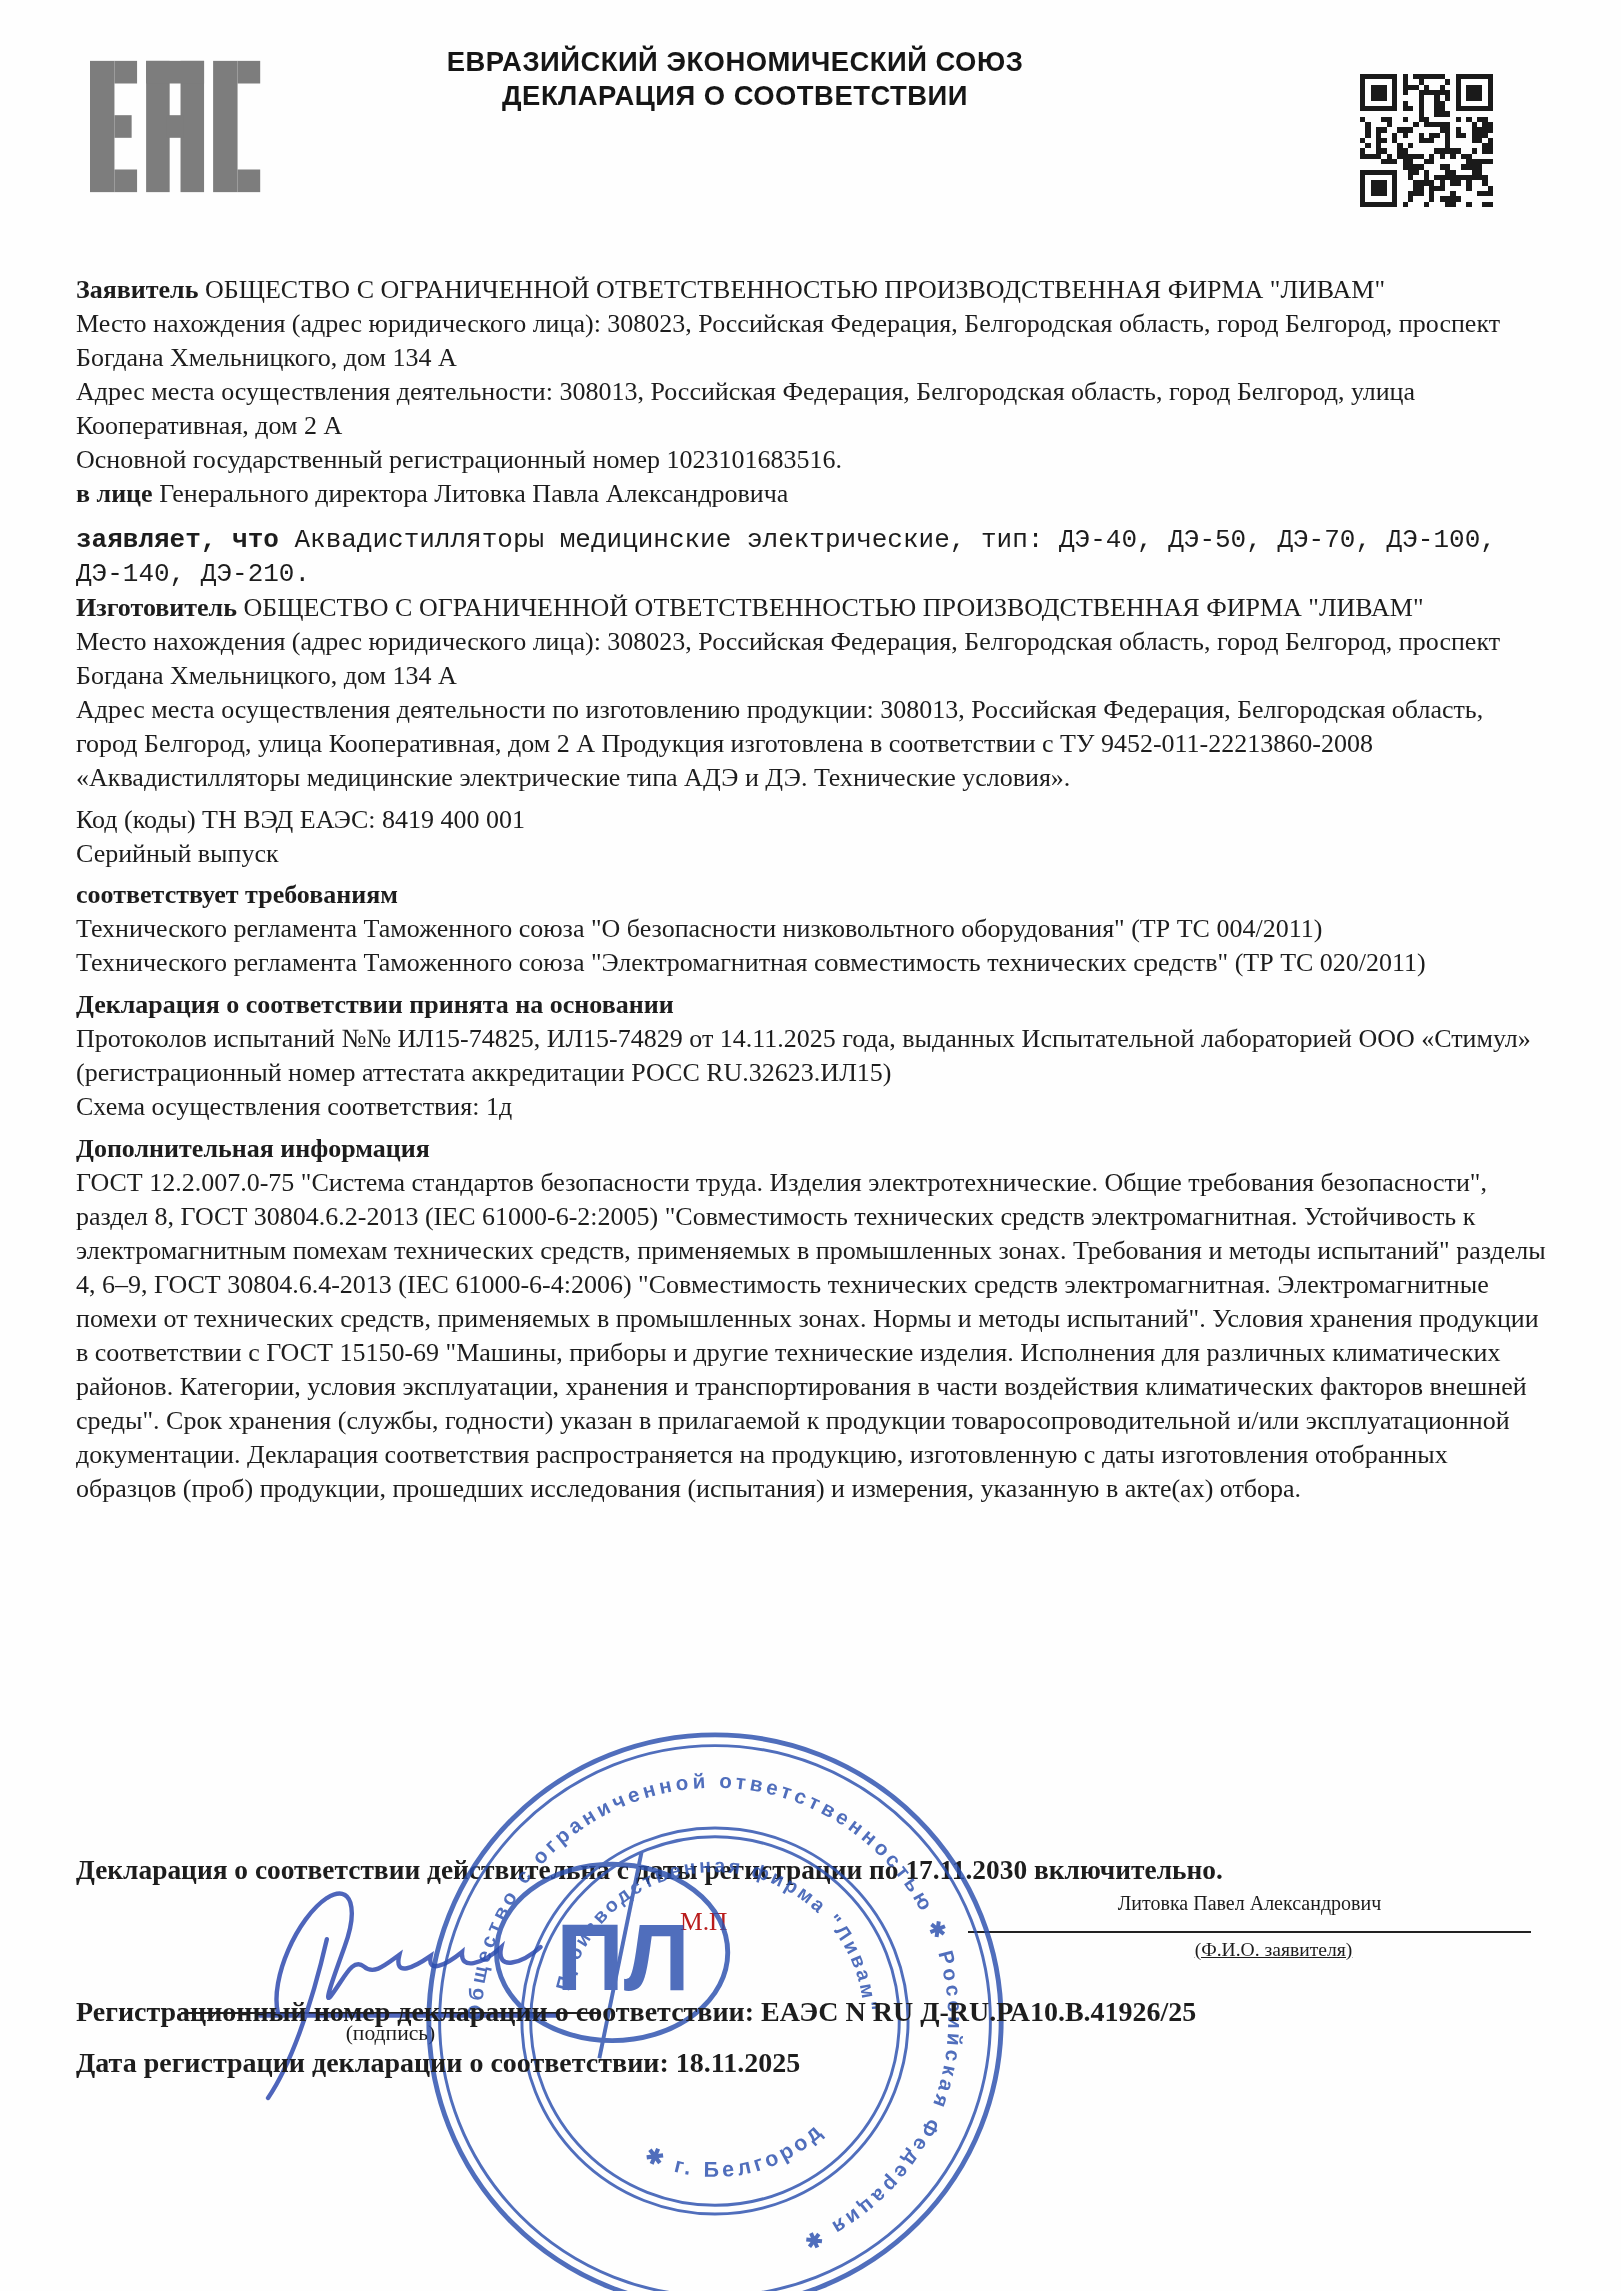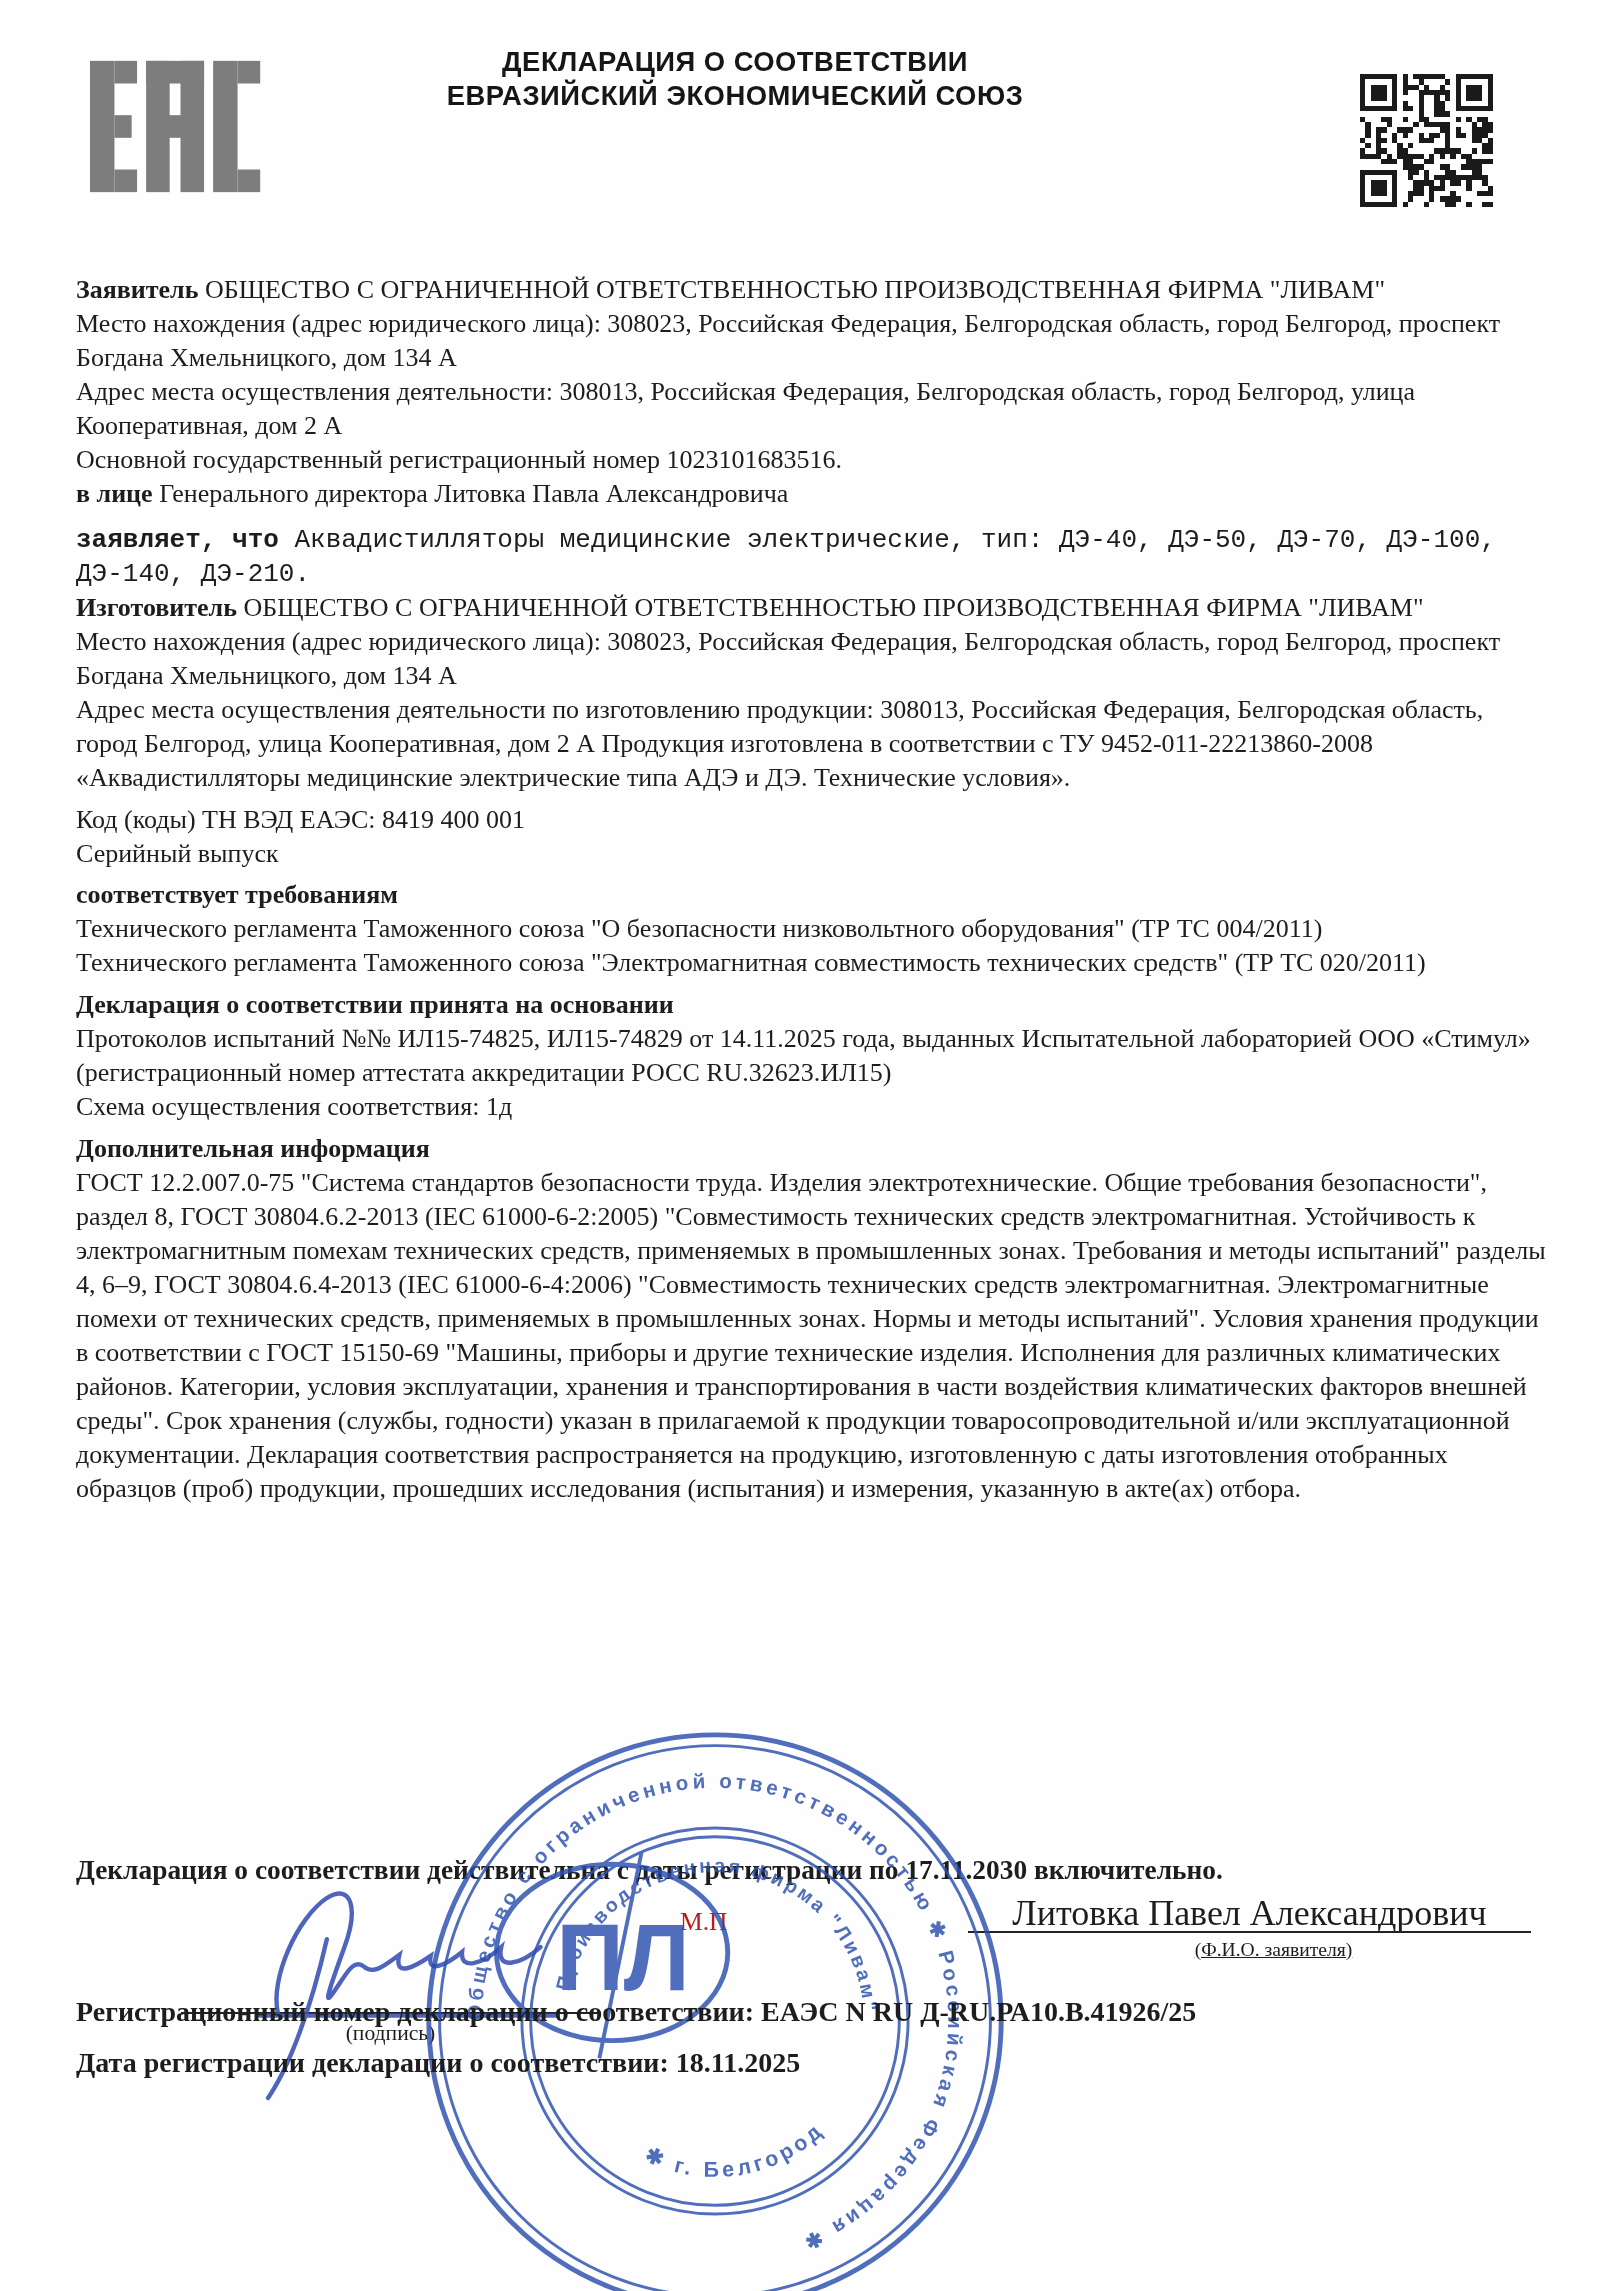--- a/index.html
+++ b/index.html
@@ -33,21 +33,21 @@
   .content p.sgap{margin-top:7.8px;}
   .content .bold{font-weight:bold;}
   .lead{font-weight:bold;}
   
   .validity{
     position:absolute;left:76px;top:1855px;width:1472px;
     font-size:27.4px;font-weight:bold;
   }
   .sig-line{position:absolute;left:181px;top:2012px;width:419px;border-top:2.9px solid #222;}
   .sig-label{position:absolute;left:181px;top:2021px;width:419px;text-align:center;font-size:21.6px;}
-  .fio-name{position:absolute;left:968px;top:1892px;width:563px;text-align:center;font-size:36px;}
+  .fio-name{position:absolute;left:968px;top:1892px;width:563px;text-align:center;font-size:20px;}
   .fio-line{position:absolute;left:968px;top:1931px;width:563px;border-top:2.9px solid #222;}
   .fio-label{position:absolute;left:992px;top:1939px;width:563px;text-align:center;font-size:19.6px;text-decoration:underline;}
   .mp-mark{position:absolute;left:680px;top:1907px;font-size:25.5px;color:#b91c1c;}
   .footer-reg{
     position:absolute;left:76px;top:1996px;width:1472px;
     font-size:28px;font-weight:bold;
   }
   .footer-date{
     position:absolute;left:76px;top:2047px;width:1472px;
     font-size:28px;font-weight:bold;font-family:Liberation Serif, serif;
@@ -71,22 +71,22 @@
         <rect x="100" y="0" width="26" height="145"></rect>
       <rect x="62" y="0" width="64" height="25"></rect>
         <rect x="85" y="60" width="18" height="25"></rect>
       <rect x="136" y="0" width="27" height="145"></rect>
         <rect x="163" y="0" width="25" height="25"></rect>
       <rect x="163" y="120" width="25" height="25"></rect>
     </g>
   </svg>
 
   <div class="title">
+    <div>ЕВРАЗИЙСКИЙ ЭКОНОМИЧЕСКИЙ СОЮЗ</div>
     <div>ДЕКЛАРАЦИЯ О СООТВЕТСТВИИ</div>
-    <div>ЕВРАЗИЙСКИЙ ЭКОНОМИЧЕСКИЙ СОЮЗ</div>
   </div>
 
   <div class="qr-box">
     <svg id="qr" viewBox="0 0 25 25" shape-rendering="crispEdges">
         <rect x="0" y="0" width="1" height="1"></rect>
         <rect x="1" y="0" width="1" height="1"></rect>
         <rect x="2" y="0" width="1" height="1"></rect>
         <rect x="3" y="0" width="1" height="1"></rect>
         <rect x="4" y="0" width="1" height="1"></rect>
         <rect x="5" y="0" width="1" height="1"></rect>

